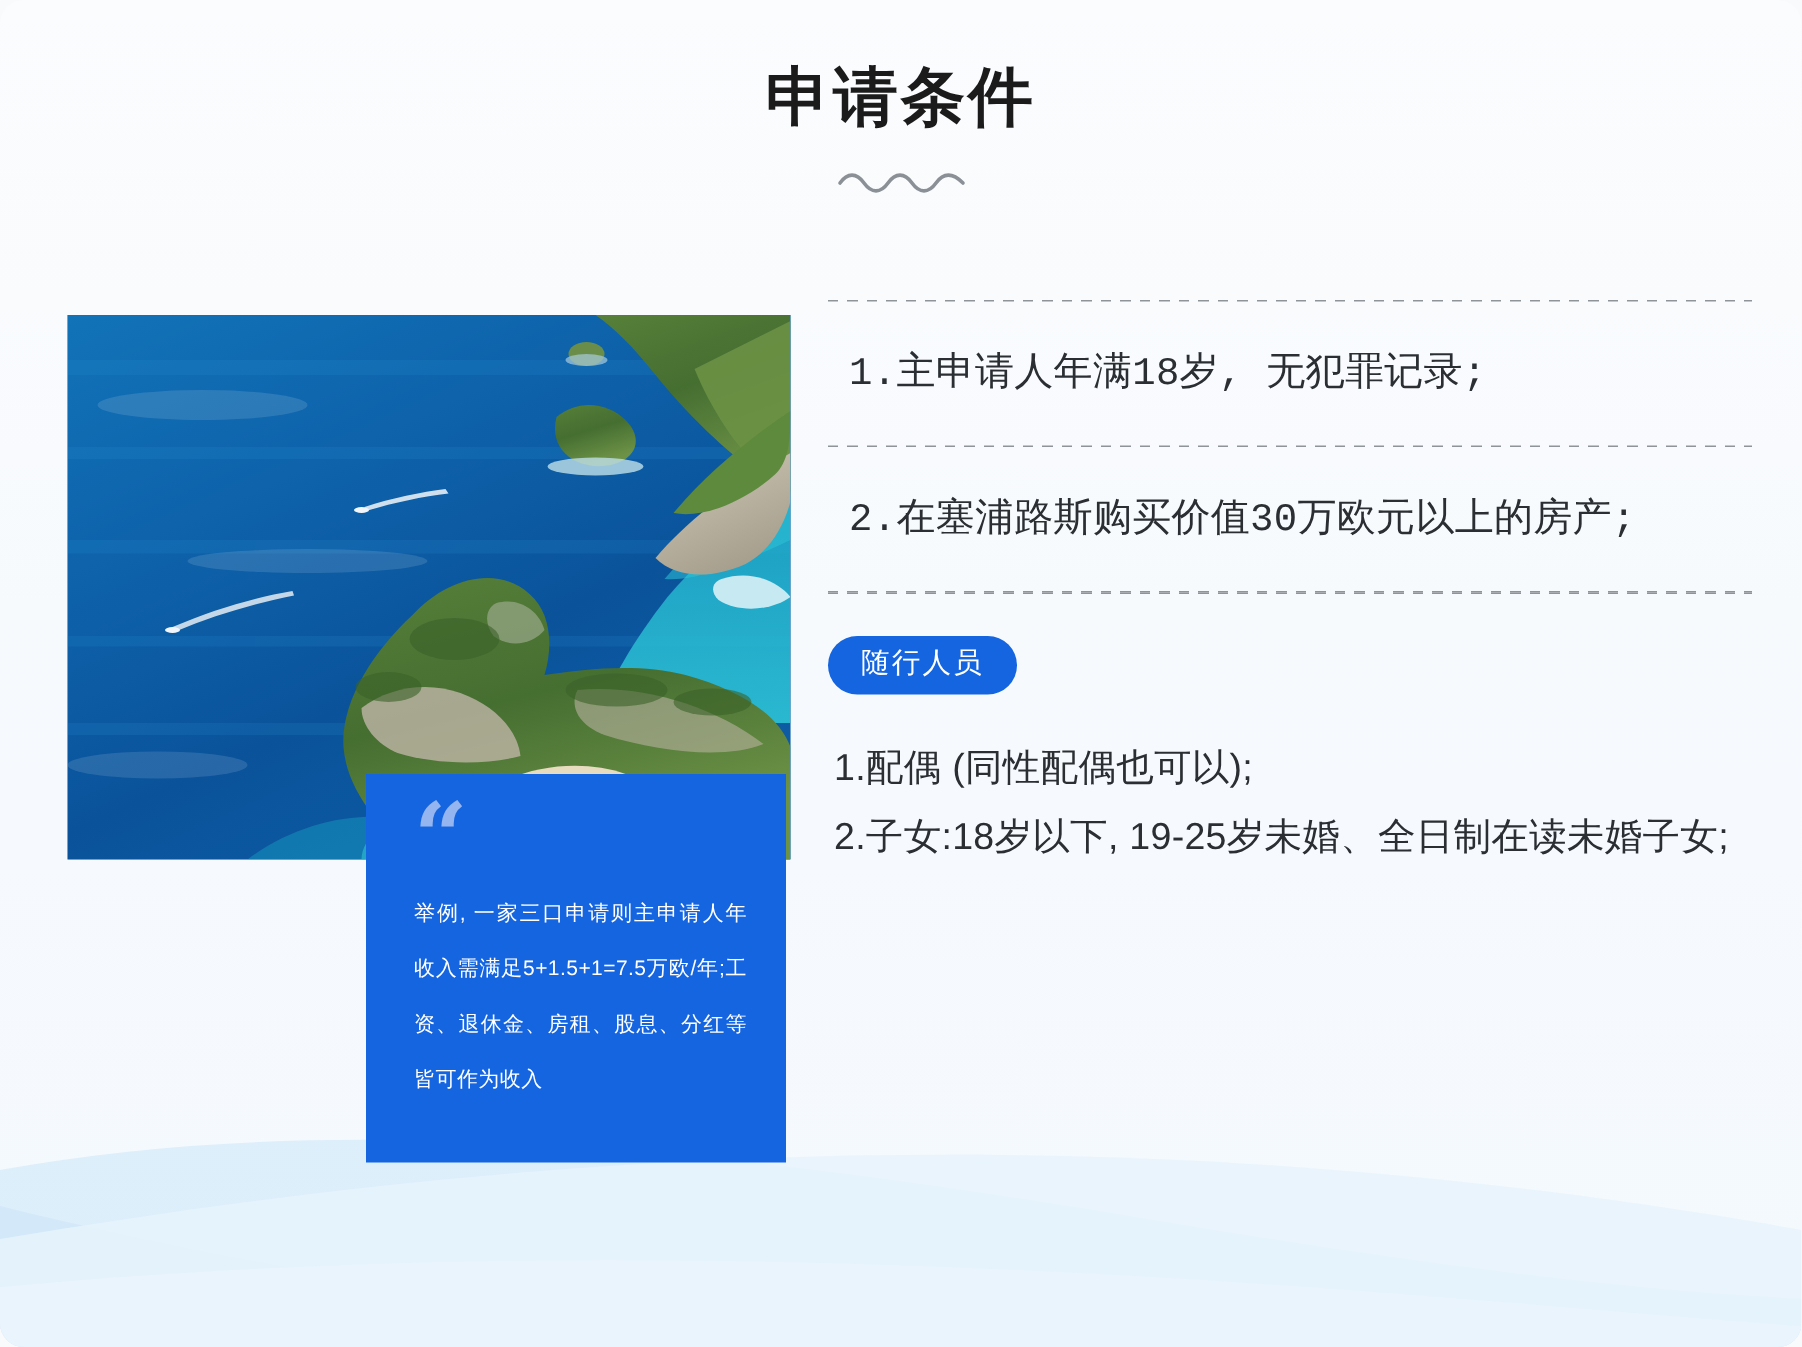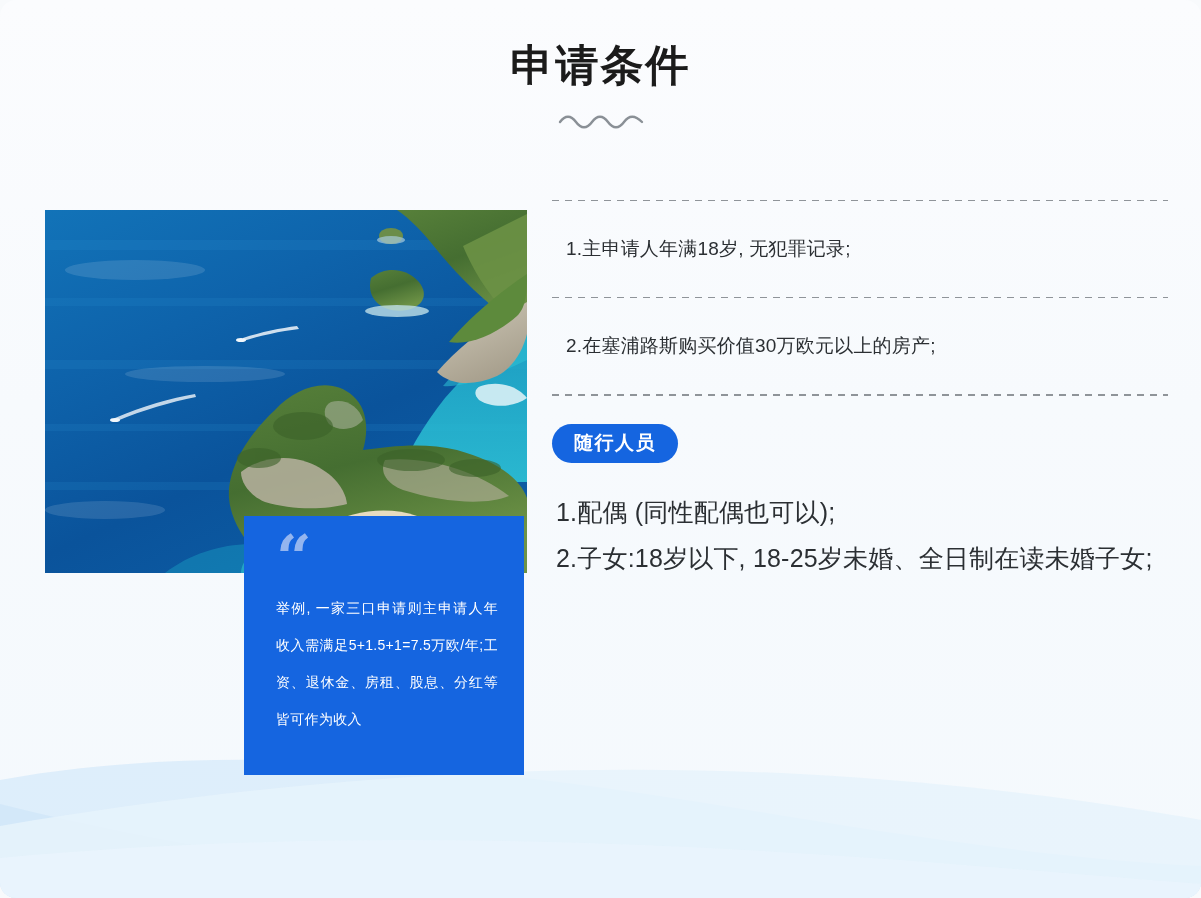--- a/index.html
+++ b/index.html
@@ -72,34 +72,35 @@
   .right-col {
     position:absolute;
     left:552px; top:200px; width:616px;
   }
   .dash-line {
     height:1px;
     background-image:repeating-linear-gradient(to right,#8f9499 0px,#8f9499 7px,rgba(0,0,0,0) 7px,rgba(0,0,0,0) 13px);
   }
   .cond-item {
     color:#2b2f33;
-    font-size:19px;
+    font-size:26px;
     line-height:44px;
     padding:26px 0 26px 14px;
     letter-spacing:0.2px;
+    font-family:Liberation Mono, monospace;
   }
   .cond-item.two-line { padding:22px 0 20px 14px; }
 
   .followers-block { padding-top:28px; }
   .badge {
     display:inline-block;
     background:#1565e0;
     color:#ffffff;
     font-size:19px;
-    font-weight:700;
+    font-weight:400;
     letter-spacing:1.5px;
     padding:8px 22px 9px 22px;
     border-radius:20px;
     line-height:22px;
   }
   .follower-list { margin-top:26px; padding-left:4px; }
   .follower-item {
     color:#2b2f33;
     font-size:25px;
     line-height:46px;
@@ -229,18 +230,18 @@
     <div class="cond-item">2.在塞浦路斯购买价值30万欧元以上的房产;</div>
 
     <div class="dash-line"></div>
 
     <div class="dash-line"></div>
 
     <div class="followers-block">
       <span class="badge">随行人员</span>
       <div class="follower-list">
         <div class="follower-item">1.配偶 (同性配偶也可以);</div>
-        <div class="follower-item">2.子女:18岁以下, 18-25岁未婚、全日制在读未婚子女;</div>
+        <div class="follower-item">2.子女:18岁以下, 19-25岁未婚、全日制在读未婚子女;</div>
       </div>
     </div>
   </div>
 
 </div>
 
 </body></html>

